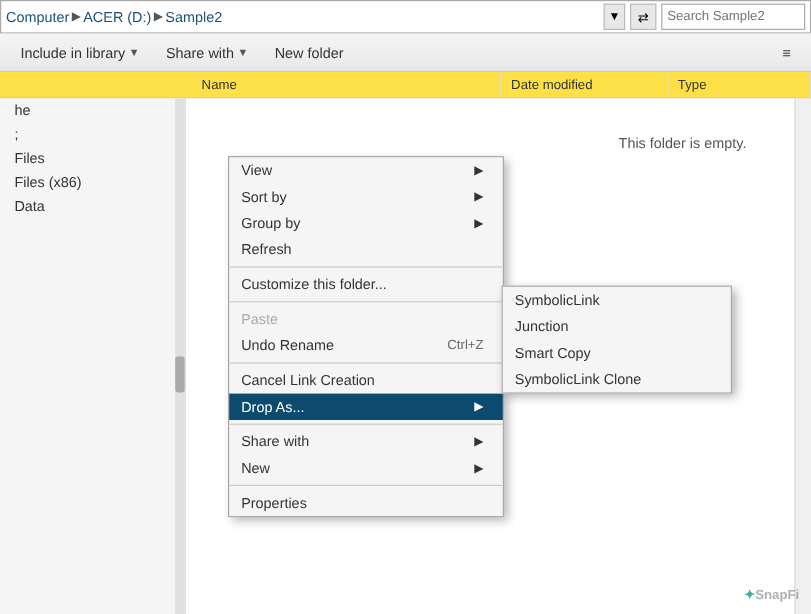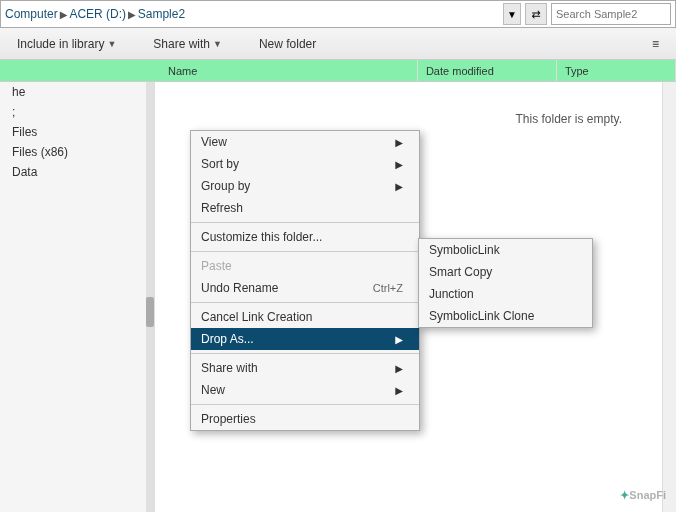--- a/index.html
+++ b/index.html
@@ -72,21 +72,21 @@
     }
 
     
     .toolbar {
       display: flex;
       align-items: center;
       background: linear-gradient(to bottom, #f5f5f5, #e8e8e8);
       border-bottom: 1px solid #ccc;
       height: 32px;
       padding: 0 8px;
-      gap: 19px;
+      gap: 4px;
     }
     .toolbar-btn {
       display: flex;
       align-items: center;
       gap: 3px;
       padding: 3px 8px;
       background: transparent;
       border: 1px solid transparent;
       cursor: pointer;
       font-size: 12px;
@@ -100,21 +100,21 @@
 
     
     .main-area {
       display: flex;
       height: calc(512px - 28px - 32px - 22px);
     }
 
     
     .col-headers {
       display: flex;
-      background: #86efac;
+      background: #fde047;
       border-bottom: 1px solid #ccc;
       height: 22px;
       padding-left: 160px;
     }
     .col-header {
       display: flex;
       align-items: center;
       font-size: 11px;
       color: #333;
       padding: 0 8px;
@@ -219,21 +219,21 @@
       font-size: 11px;
       color: #666;
       margin-left: auto;
     }
 
     
     .submenu-dropas {
       position: absolute;
       top: 238px;
       left: 418px;
-      width: 175px;
+      width: 192px;
       background: #f5f5f5;
       border: 1px solid #aaa;
       box-shadow: 3px 3px 8px rgba(0,0,0,0.3);
       z-index: 101;
       font-size: 12px;
     }
     .submenu-item {
       display: flex;
       align-items: center;
       padding: 4px 10px;
@@ -361,24 +361,24 @@
   <div class="menu-item">
     <span>Properties</span>
   </div>
 </div>
 
 <div class="submenu-dropas">
   <div class="submenu-item">
     <span>SymbolicLink</span>
   </div>
   <div class="submenu-item">
+    <span>Junction</span>
+  </div>
+  <div class="submenu-item">
     <span>Smart Copy</span>
-  </div>
-  <div class="submenu-item">
-    <span>Junction</span>
   </div>
   <div class="submenu-item">
     <span>SymbolicLink Clone</span>
   </div>
 </div>
 
 <div class="watermark">
   <span style="color:#4a9;">✦</span><span>SnapFi</span>
 </div>
 

